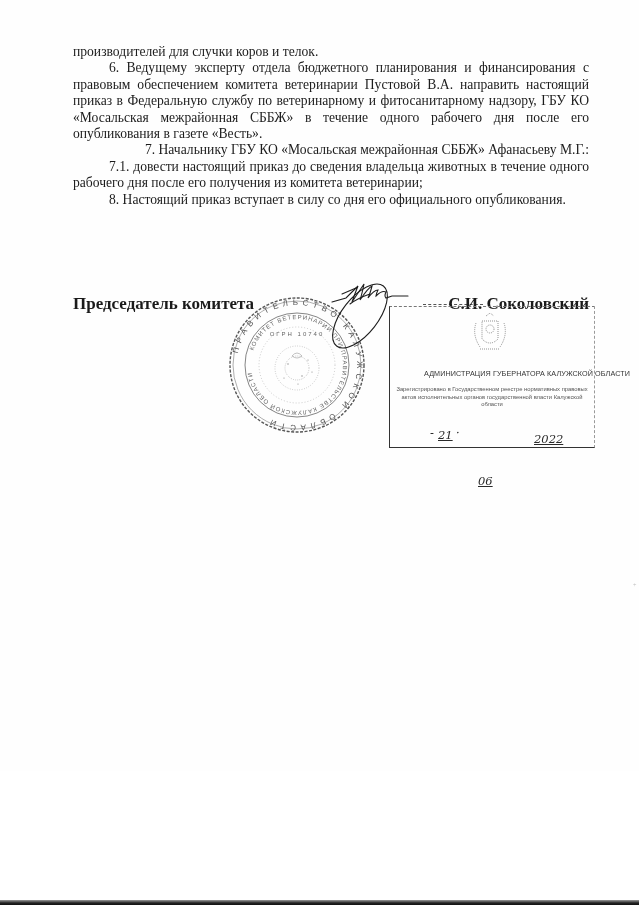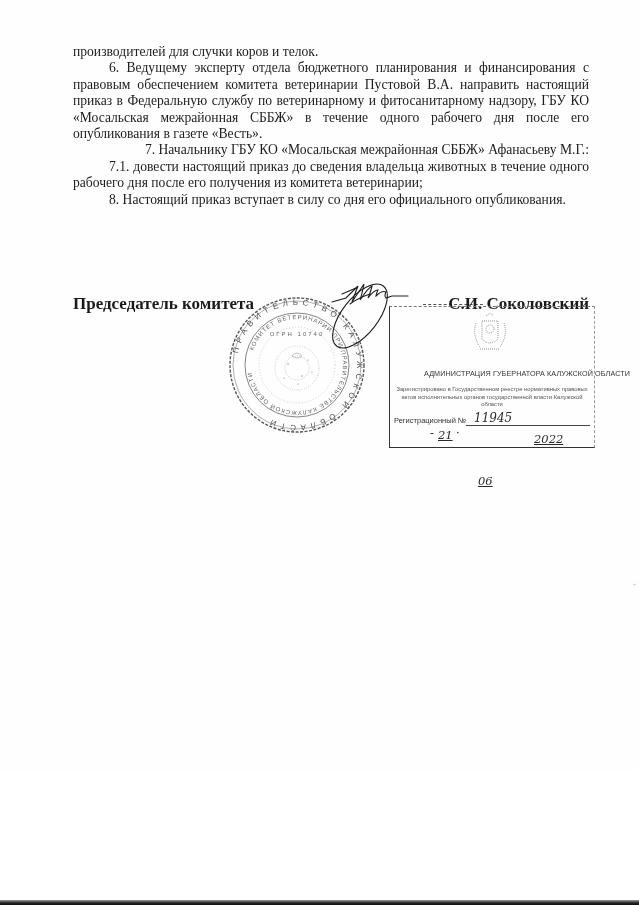--- a/index.html
+++ b/index.html
@@ -243,25 +243,20 @@
         <path d="M14,8 L30,8 L30,26 Q22,34 14,26 Z"></path>
         <path d="M8,10 Q4,22 12,34"></path>
         <path d="M36,10 Q40,22 32,34"></path>
         <path d="M18,3 L22,0 L26,3"></path>
         <circle cx="22" cy="16" r="4"></circle>
         <path d="M12,36 L32,36"></path>
       </g>
     </svg>
     <div class="stamp-org">АДМИНИСТРАЦИЯ ГУБЕРНАТОРА КАЛУЖСКОЙ ОБЛАСТИ</div>
     <div class="stamp-desc">Зарегистрировано в Государственном реестре нормативных правовых актов исполнительных органов государственной власти Калужской области</div>
-    <div class="stamp-reg-row">
-      <span class="stamp-reg-label">Регистрационный №</span>
-      <span class="stamp-reg-line"></span>
-      <span class="stamp-reg-number">11945</span>
-    </div>
     <div class="stamp-date-row">
       <span class="date-sep">-</span>
       <span class="date-day">21</span>
       <span class="date-sep2">·</span>
       <span class="date-month">06</span>
       <span class="date-year">2022</span>
     </div>
   </div>
 
   <svg class="signature" viewBox="0 0 110 80">

